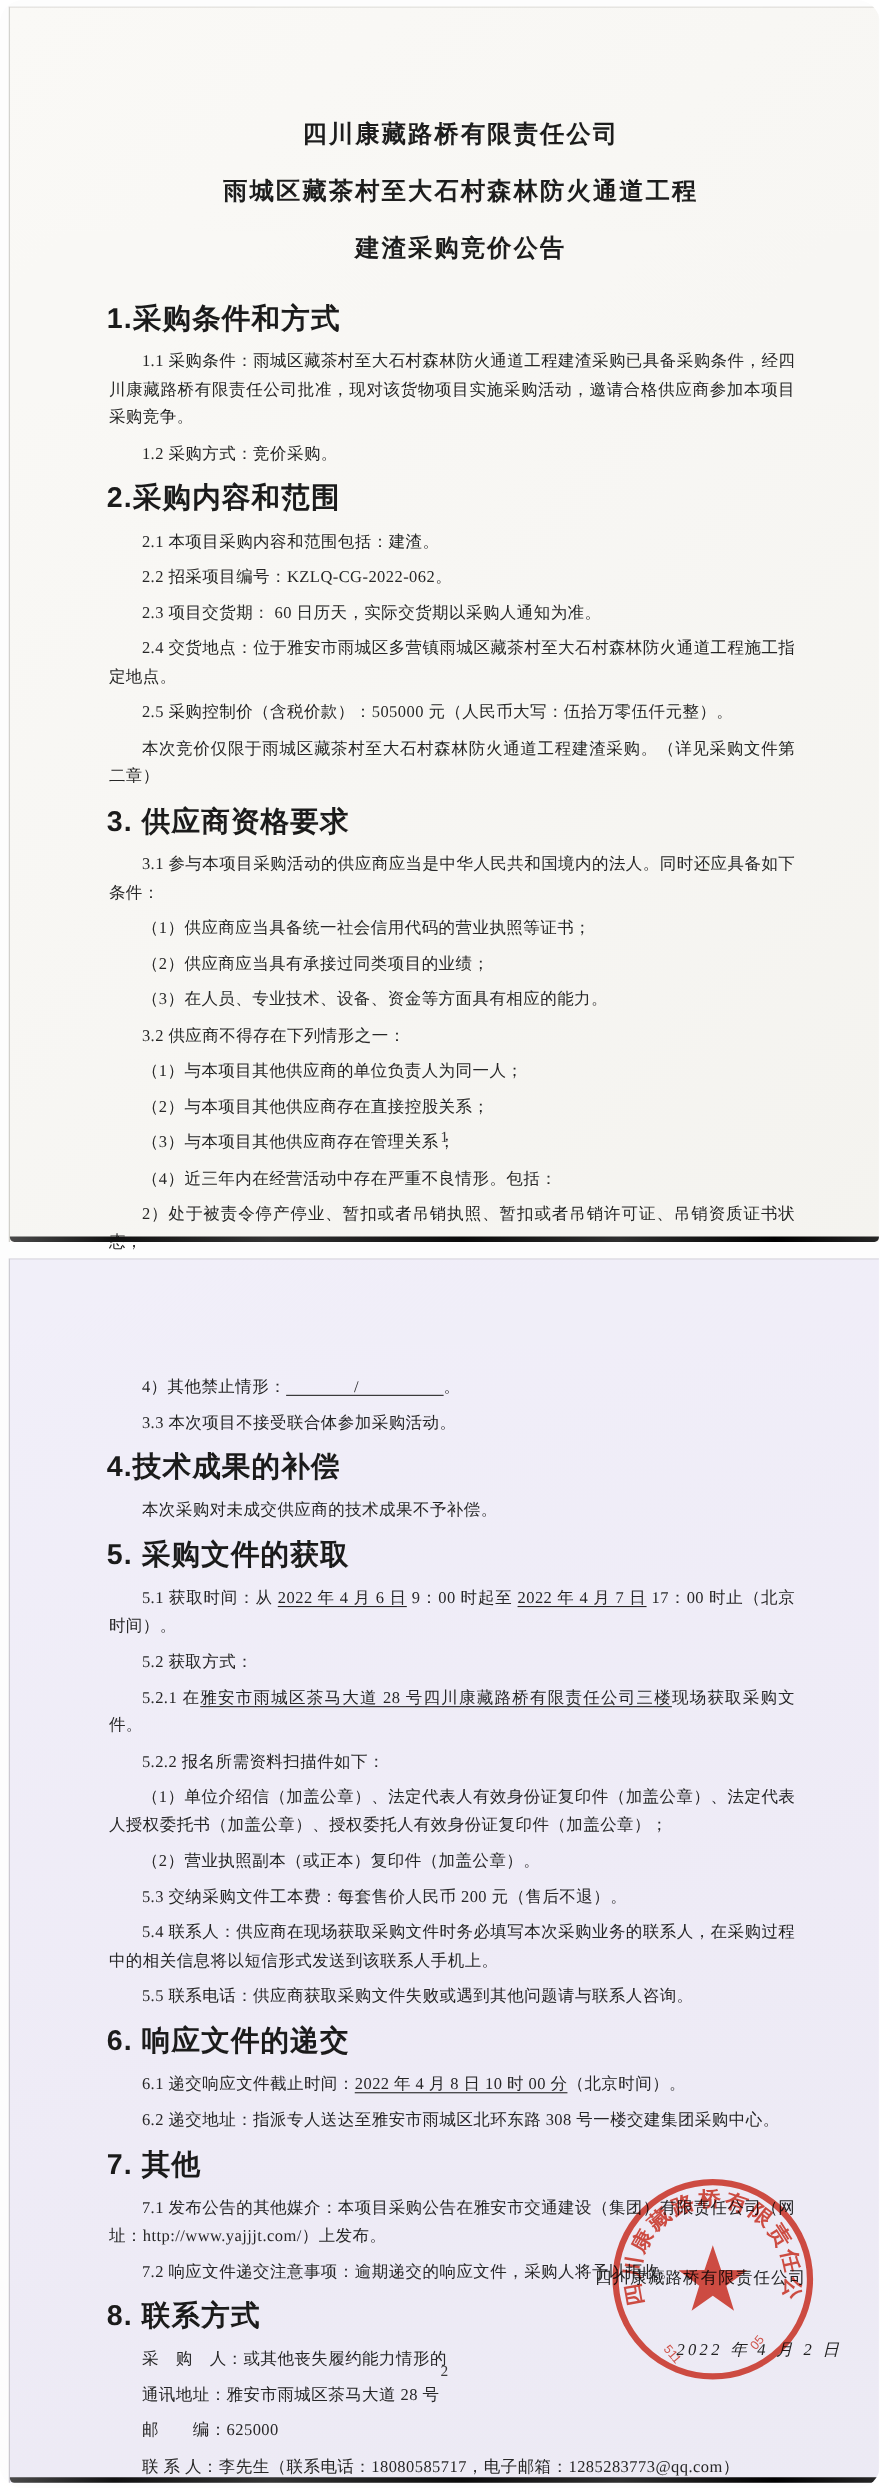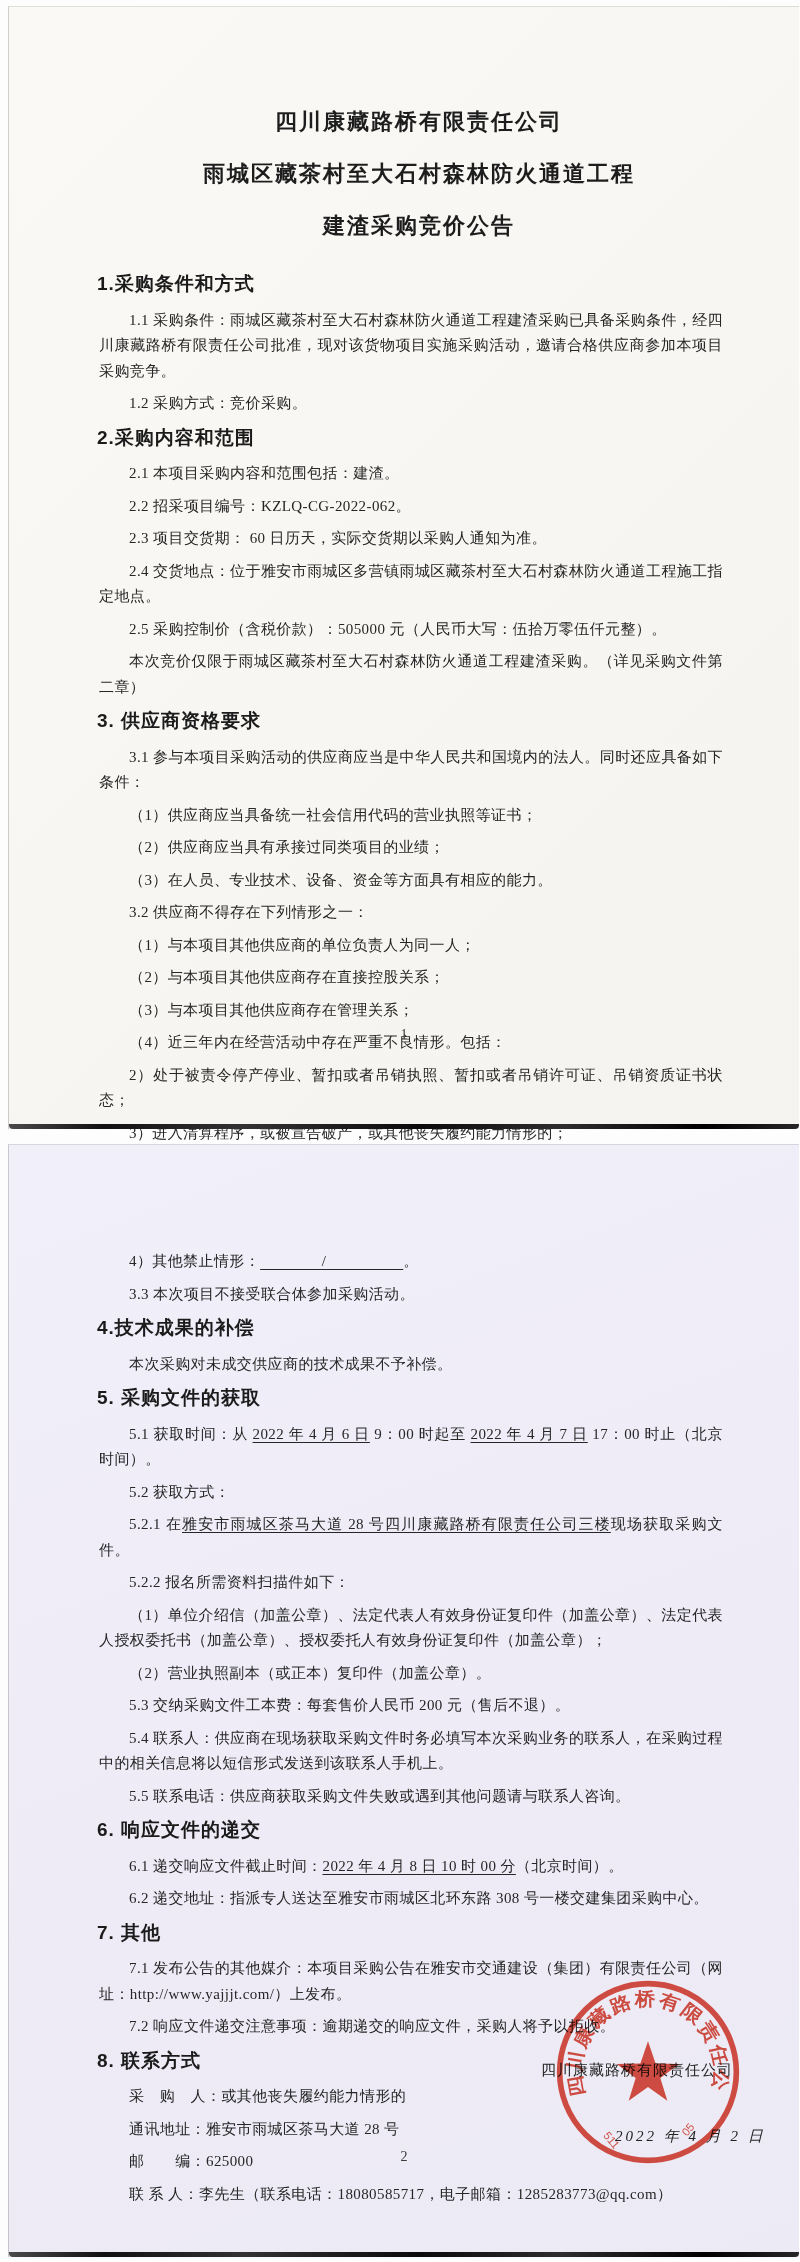--- a/index.html
+++ b/index.html
@@ -1,31 +1,31 @@
 <!DOCTYPE html>
 <html><head>
 <meta charset="utf-8">
 <style>
   html,body{margin:0;padding:0;background:#ffffff;}
   #canvas{position:relative;width:800px;height:2262px;background:#fdfdfd;overflow:hidden;
-          font-family:"Liberation Serif","DejaVu Serif",serif;color:#262626;}
+          font-family:"Liberation Serif","DejaVu Serif",serif;color:#262626;border-radius:21px;}
   .page{position:absolute;left:8px;width:790px;border-left:1px solid rgba(90,88,84,.25);
         border-top:1px solid rgba(120,118,114,.18);}
   #page1{top:6px;height:1122px;background:#f8f7f4;
          background:linear-gradient(135deg,#faf9f6 0%,#f7f6f3 55%,#f4f3ef 100%);}
   #page2{top:1144px;height:1112px;background:#efedf7;
          background:linear-gradient(160deg,#f1eff9 0%,#eeebf6 60%,#eceaf4 100%);}
   .edge-bottom{position:absolute;bottom:0;left:0;right:0;height:5px;border-radius:0 0 4px 4px;
          background:linear-gradient(90deg,#4a4a4a 0%,#111 12%,#333 30%,#0a0a0a 52%,#2e2e2e 70%,#000 88%,#262626 100%);
          filter:blur(.4px);}
   .content{padding:104px 60px 0 90px;}
   .title-line{text-align:center;font-weight:bold;font-size:22px;letter-spacing:2px;
          line-height:1;margin:0 0 30px 0;color:#1d1d1d;}
   .title-block{margin-bottom:34px;}
-  .h{font-family:"Liberation Sans","DejaVu Sans",sans-serif;font-weight:bold;font-size:19px;
+  .h{font-family:"Liberation Sans","DejaVu Sans",sans-serif;font-weight:bold;font-size:26px;
          color:#1b1b1b;line-height:1.4;margin:8px 0 10px -2px;letter-spacing:1px;}
   p.body{font-size:15px;line-height:1.7;margin:0 16px 7px 0;text-indent:2em;
          letter-spacing:.4px;text-align:justify;}
   .u{text-decoration:underline;text-underline-offset:3px;}
   .page-num{position:absolute;left:0;right:0;text-align:center;font-size:14px;color:#3a3a3a;}
   #page1 .page-num{bottom:86px;}
   #page2 .page-num{bottom:92px;}
   .signoff{position:absolute;font-size:15px;letter-spacing:1px;color:#222;white-space:nowrap;}
   #signoff-company{top:916px;left:532px;}
   #signoff-date{top:982px;left:606px;letter-spacing:3px;font-style:italic;}

